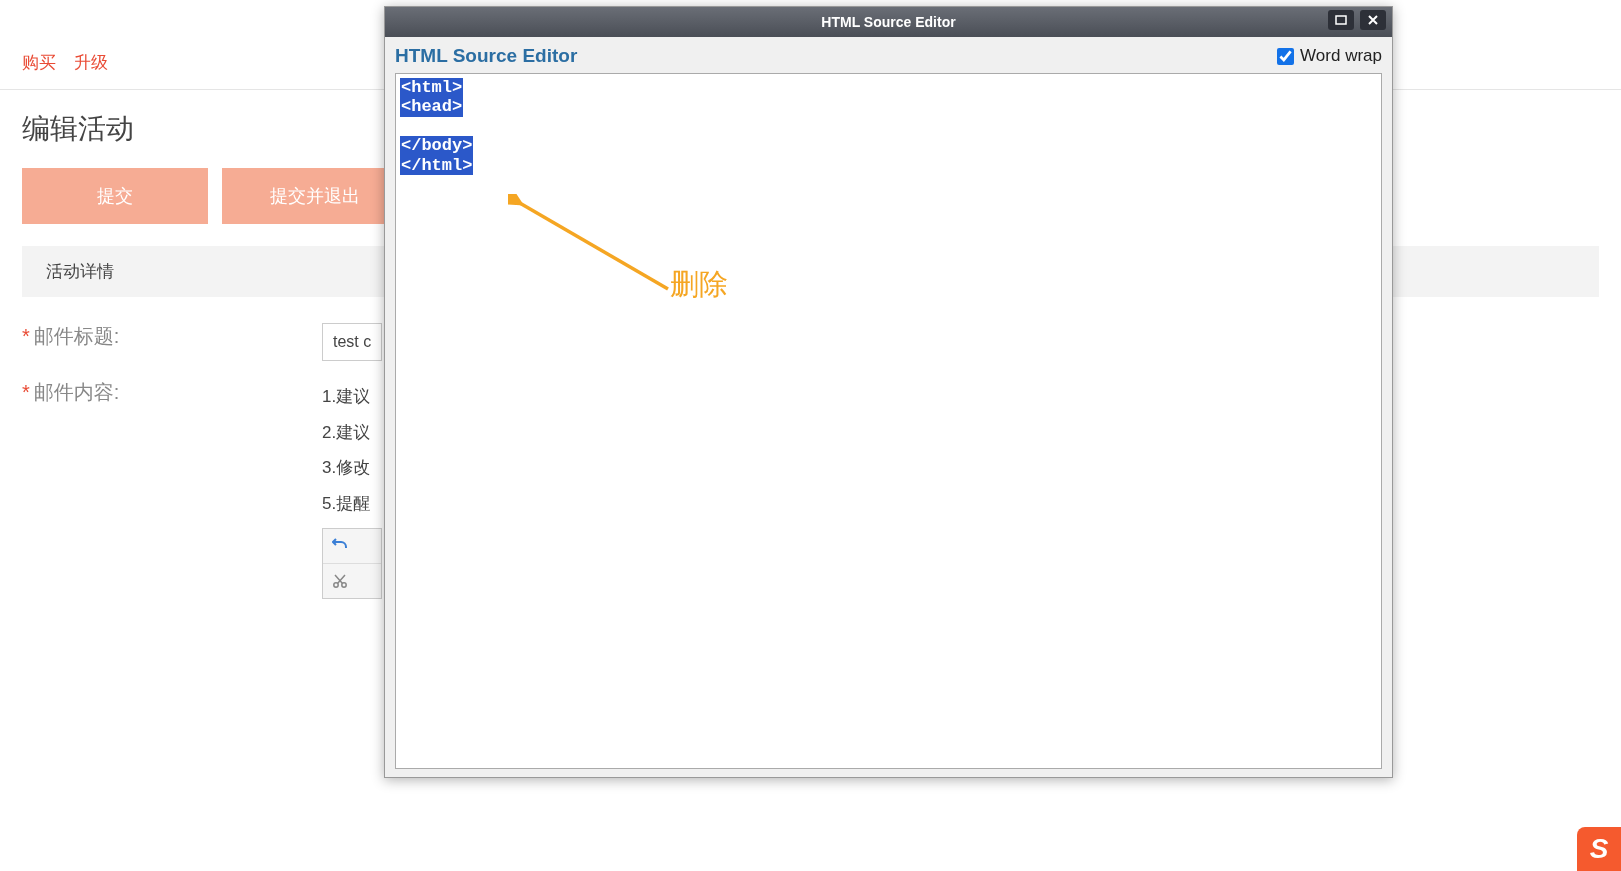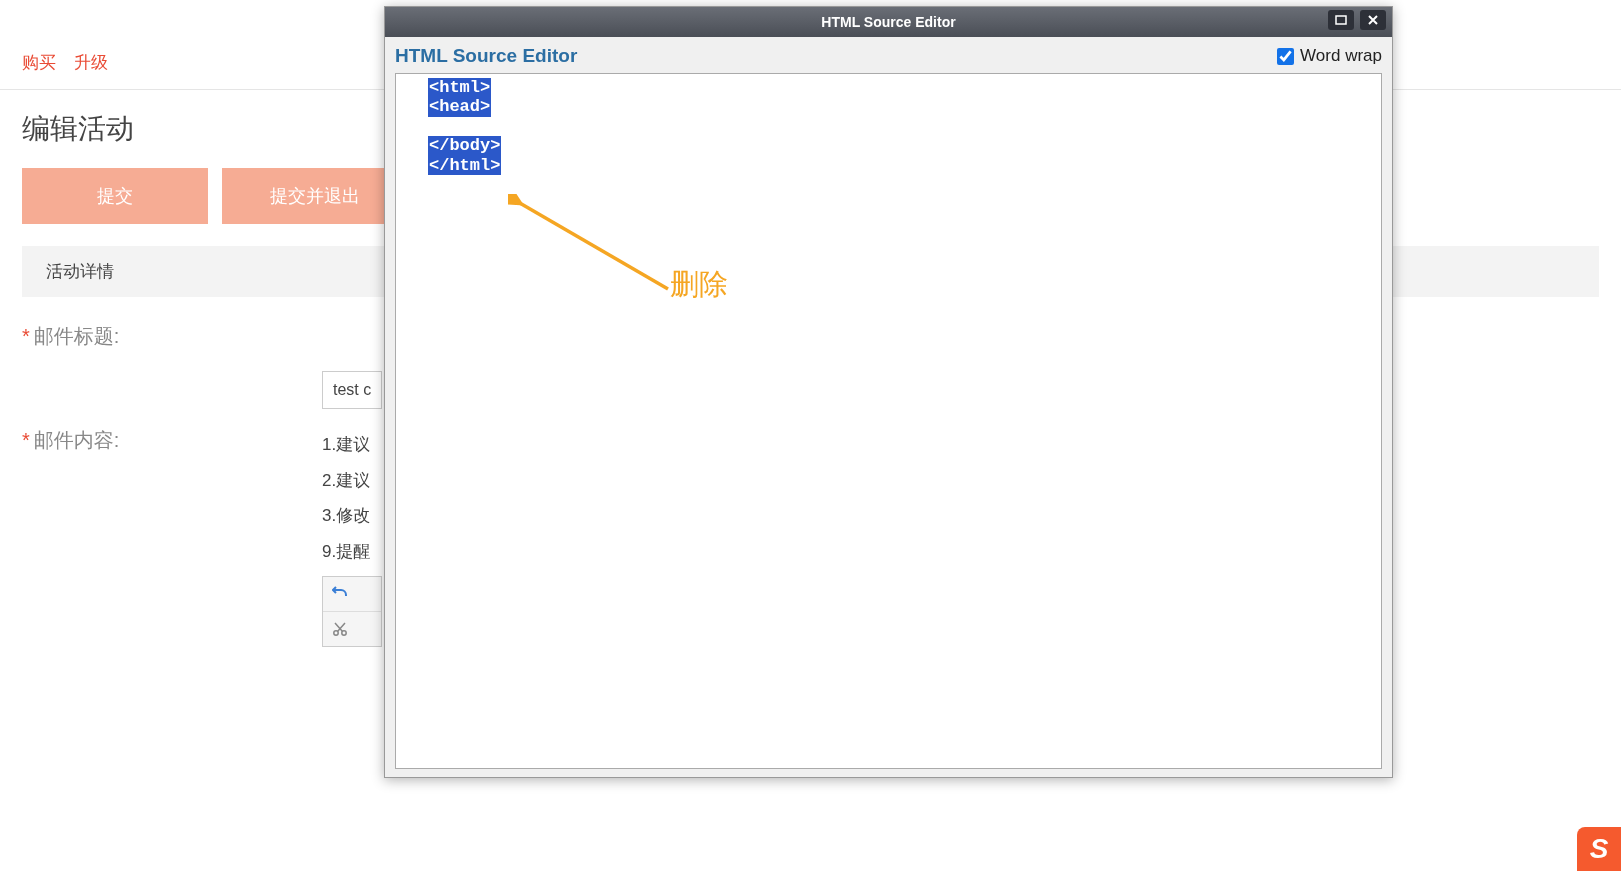--- a/index.html
+++ b/index.html
@@ -12,21 +12,21 @@
 
 .page { padding: 20px 22px; }
 .page-title { font-size: 28px; color: #444; margin-bottom: 20px; }
 .btnrow { display: flex; gap: 14px; margin-bottom: 22px; }
 .btn { background: #f6ac94; color: #fff; font-size: 18px; padding: 16px 0; width: 186px; text-align: center; cursor: pointer; }
 
 .section-header { background: #f3f3f3; padding: 14px 24px; font-size: 17px; color: #444; margin-bottom: 26px; }
 .formrow { display: flex; align-items: flex-start; margin-bottom: 18px; }
 .formlabel { width: 300px; color: #888; font-size: 20px; }
 .formlabel .req { color: #e94b35; margin-right: 4px; }
-.textinput { border: 1px solid #ccc; padding: 9px 10px; font-size: 16px; width: 60px; color: #444; margin-top: 48px; }
+.textinput { border: 1px solid #ccc; padding: 9px 10px; font-size: 16px; width: 60px; color: #444; }
 .tips { font-size: 17px; color: #444; line-height: 2.1; }
 
 .toolbar { margin-top: 6px; border: 1px solid #ccc; background: #f5f5f5; width: 60px; }
 .toolbar-row { display: flex; border-bottom: 1px solid #ddd; }
 .toolbar-row:last-child { border-bottom: none; }
 .tbtn { width: 34px; height: 34px; display: flex; align-items: center; justify-content: center; border-right: 1px solid #ddd; }
 .tbtn:last-child { border-right: none; }
 
 
 .dialog { position: absolute; left: 384px; top: 6px; width: 1009px; height: 772px; background: #4c1d95; border: 1px solid #999; box-shadow: 0 2px 12px rgba(0,0,0,0.3); display: flex; flex-direction: column; }
@@ -34,21 +34,21 @@
 .dialog-title { color: #fff; font-size: 14px; font-weight: bold; }
 .dialog-winbtns { position: absolute; right: 6px; top: 3px; display: flex; gap: 6px; }
 .winbtn { width: 26px; height: 20px; background: #2d3038; border-radius: 3px; display: flex; align-items: center; justify-content: center; cursor: pointer; }
 .winbtn svg { display: block; }
 .dialog-body { flex: 1; padding: 8px 10px; background: #f0f0f0; display: flex; flex-direction: column; }
 .dialog-hdr { display: flex; justify-content: space-between; align-items: center; margin-bottom: 6px; }
 .dialog-hdr-title { color: #2b6ea3; font-size: 19px; font-weight: bold; }
 .wrapctrl { display: flex; align-items: center; gap: 6px; font-size: 17px; color: #222; }
 .wrapctrl input { width: 17px; height: 17px; accent-color: #1372e8; }
 .codebox { flex: 1; background: #fff; border: 1px solid #aaa; padding: 4px 4px; font-family: "Courier New", monospace; font-size: 17px; line-height: 1.14; position: relative; }
-.codeline { background: #2b58c9; color: #fff; display: inline-block; font-weight: bold; padding: 0 1px; margin-left: 28px; }
+.codeline { background: #2b58c9; color: #fff; display: inline-block; font-weight: bold; padding: 0 1px; }
 .codeindent { margin-left: 30px; width: 12px; }
 
 
 .arrow { position: absolute; left: 112px; top: 120px; pointer-events: none; }
 .annot { position: absolute; left: 274px; top: 196px; color: #f5a623; font-size: 29px; pointer-events: none; }
 
 .ime-badge { position: absolute; right: 0; bottom: 0; width: 44px; height: 44px; background: #f55a2e; border-top-left-radius: 8px; display: flex; align-items: center; justify-content: center; color: #fff; font-size: 28px; font-weight: bold; font-style: italic; }
 </style>
 </head>
 <body>
@@ -73,21 +73,21 @@
     <input class="textinput" value="test c" style="">
   </div>
 
   <div class="formrow">
     <div class="formlabel"><span class="req">*</span><span>邮件内容:</span></div>
     <div>
       <div class="tips">
         <div>1.建议</div>
         <div>2.建议</div>
         <div>3.修改</div>
-        <div>9.提醒</div>
+        <div>5.提醒</div>
       </div>
       <div class="toolbar">
         <div class="toolbar-row">
           <div class="tbtn">
             <svg width="16" height="16" viewBox="0 0 16 16">
                 <path d="M4 7 L1 4 L4 1 M1 4 H9 a5 5 0 0 1 5 5 v1" fill="none" stroke="#3a7fd6" stroke-width="2"></path>
               </svg>
           </div>
         </div>
         <div class="toolbar-row">

